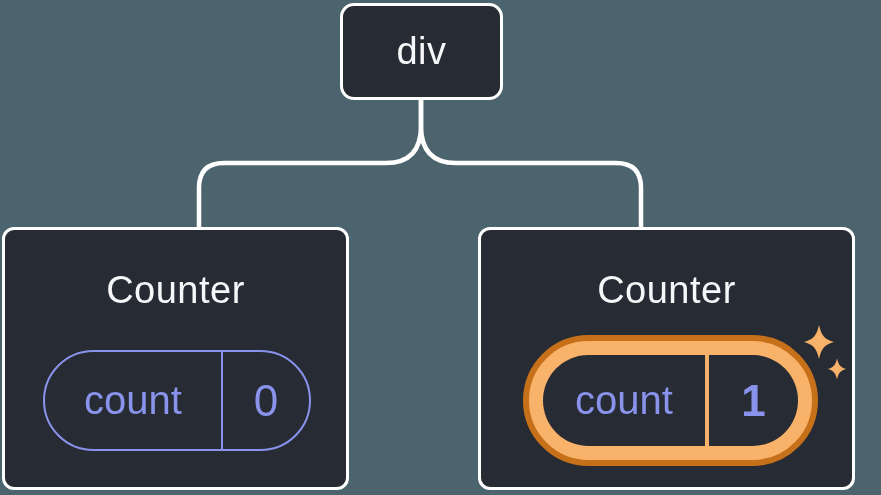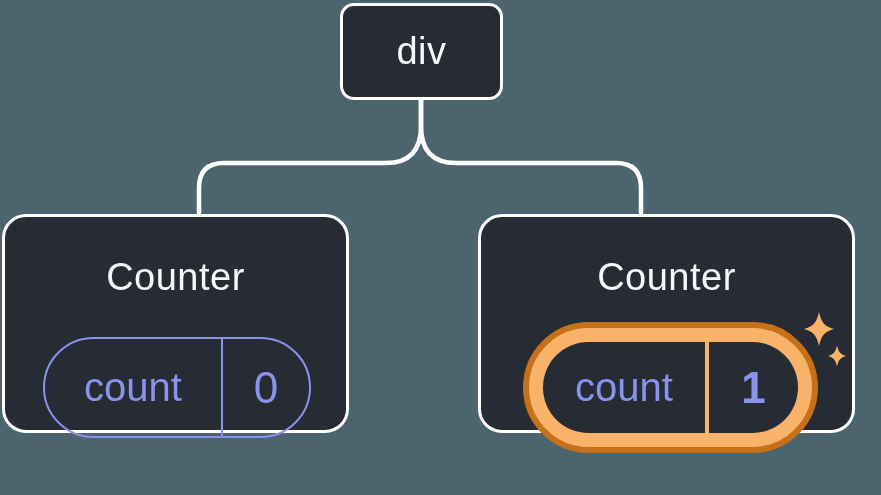--- a/index.html
+++ b/index.html
@@ -35,26 +35,26 @@
     align-items: center;
     justify-content: center;
   }
   .node-root .node-label {
     color: var(--text-white, #f6f7f9);
     font-size: 38px;
     letter-spacing: 0.5px;
   }
   .card {
     position: absolute;
-    top: 214px;
-    height: 219px;
+    top: 227px;
+    height: 263px;
     box-sizing: border-box;
     background: var(--card-bg, #262b34);
     border: 3px solid var(--line-white, #ffffff);
-    border-radius: 24px;
+    border-radius: 12px;
   }
   .card.left  { left: 2px;   width: 347px; }
   .card.right { left: 478px; width: 377px; }
   .card-title {
     position: absolute;
     top: 41px;
     left: 0;
     width: 100%;
     text-align: center;
     color: var(--text-white, #f6f7f9);

